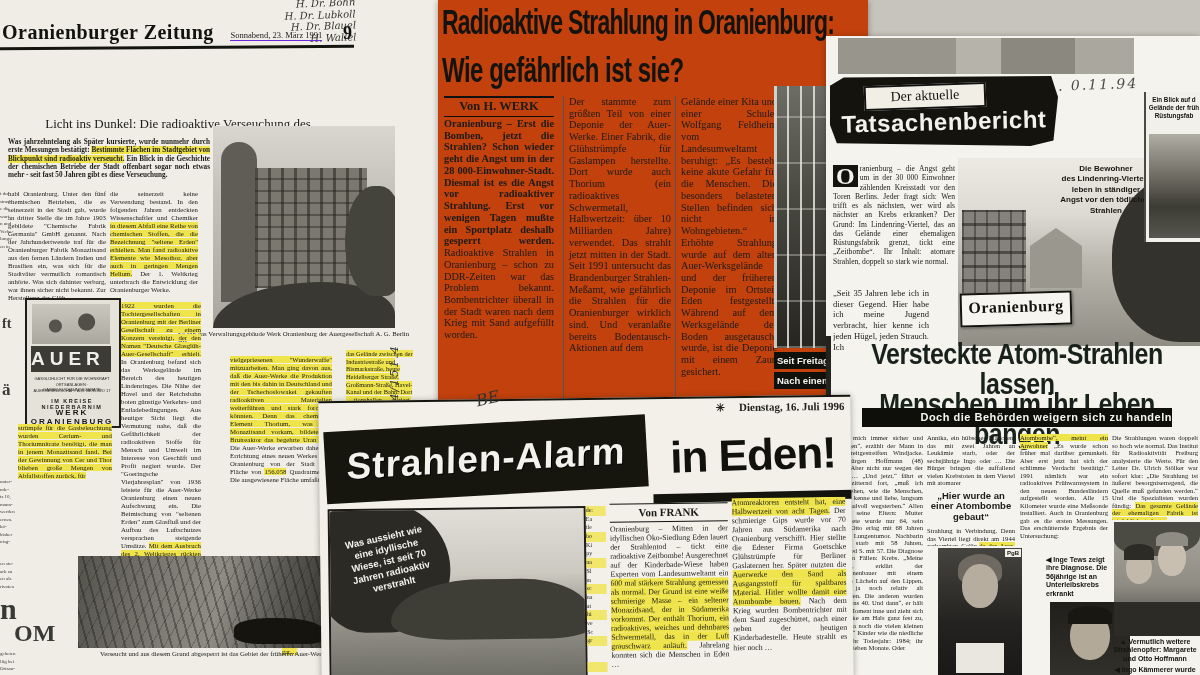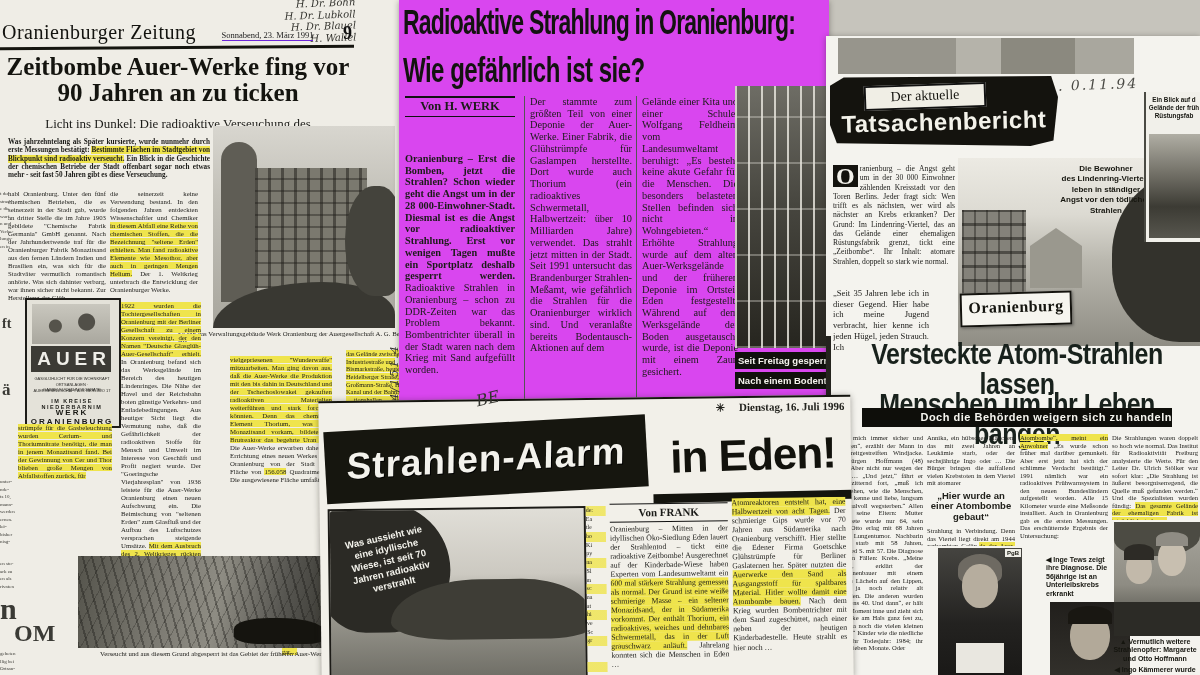--- a/index.html
+++ b/index.html
@@ -21,27 +21,26 @@
 <div id="canvas">
 
   <div class="paper" style="left:0;top:0;width:452px;height:675px;background:#efede6;">
 
     <div class="abs hw pre" style="left:148px;top:0px;width:208px;height:52px;font-size:10px;line-height:1.15;text-align:right;transform:rotate(-2deg);">H. Dr. Bohn
 H. Dr. Lubkoll
 H. Dr. Blauel
 H. Wallel</div>
 
     <div class="abs" style="left:2px;top:24px;width:350px;height:20px;display:flex;align-items:flex-end;justify-content:space-between;">
-      <span style="font-weight:normal;font-size:20px;letter-spacing:.5px;color:#13130f;">Oranienburger Zeitung</span>
+      <span style="font-weight:bold;font-size:20px;letter-spacing:.5px;color:#13130f;">Oranienburger Zeitung</span>
       <span style="font-size:8.5px;border-bottom:1px solid #6d28d9;margin:0 4px 3px 0;color:#222;">Sonnabend, 23. März 1991</span>
       <span style="font-weight:bold;font-size:18px;color:#111;">9</span>
     </div>
     <div class="abs" style="left:0;top:46px;width:354px;height:0;border-top:3px solid #15150f;transform:rotate(-.4deg);"></div>
 
-    <div class="abs t" style="left:6px;top:54px;width:344px;height:54px;font-size:25px;font-weight:bold;text-align:center;line-height:1.02;color:#14140f;">Zeitbombe  Auer-Werke fing vor 90 Jahren an zu ticken</div>
     <div class="abs t" style="left:10px;top:116px;width:336px;height:17px;font-size:13px;text-align:center;">Licht ins Dunkel: Die radioaktive Verseuchung des Betriebsgeländes</div>
 
     <div class="abs t" style="left:8px;top:138px;width:202px;height:48px;font-size:7.2px;line-height:1.16;font-weight:bold;">
       <span>Was jahrzehntelang als Später kursierte, wurde nunmehr durch erste Messungen bestätigt: </span><span class="hl">Bestimmte Flächen im Stadtgebiet von Blickpunkt sind radioaktiv verseucht.</span><span> Ein Blick in die Geschichte der chemischen Betriebe der Stadt offenbart sogar noch etwas mehr - seit fast 50 Jahren gibt es diese Verseuchung.</span>
     </div>
 
     <div class="abs t" style="left:8px;top:190px;width:98px;height:110px;font-size:6.8px;line-height:1.18;">habl Oranienburg. Unter den fünf chemischen Betrieben, die es seinerzeit in der Stadt gab, wurde an dritter Stelle die im Jahre 1903 gebildete "Chemische Fabrik Germania" GmbH genannt. Nach der Jahrhundertwende traf für die Oranienburger Fabrik Monazitsand aus den fernen Ländern Indien und Brasilien ein, was sich für die Stadtväter vermutlich romantisch anhörte. Was sich dahinter verbarg, war ihnen sicher nicht bekannt. Zur Herstellung der Glüh-</div>
     <div class="abs t" style="left:110px;top:190px;width:88px;height:110px;font-size:6.8px;line-height:1.18;">
       <span>die seinerzeit keine Verwendung bestand. In den folgenden Jahren entdeckten Wissenschaftler und Chemiker </span><span class="hl">in diesem Abfall eine Reihe von chemischen Stoffen, die die Bezeichnung "seltene Erden" erhielten. Man fand radioaktive Elemente wie Mesothor, aber auch in geringen Mengen Helium.</span><span> Der 1. Weltkrieg unterbrach die Entwicklung der Oranienburger Werke. </span>
     </div>
@@ -49,21 +48,21 @@
     <div class="photo" style="left:213px;top:126px;width:182px;height:202px;background:linear-gradient(180deg,#d8d6cf 0%,#c3c1b9 35%,#a8a69d 100%);">
       <div class="abs" style="left:8px;top:16px;width:36px;height:160px;background:#5f5d55;border-radius:18px 18px 0 0;"></div>
       <div class="abs" style="left:42px;top:42px;width:112px;height:120px;background:#7b796f;background-image:repeating-linear-gradient(90deg,rgba(30,28,24,.5) 0 3px,transparent 3px 13px),repeating-linear-gradient(0deg,rgba(30,28,24,.4) 0 2px,transparent 2px 12px);"></div>
       <div class="abs" style="left:0;bottom:0;width:100%;height:46px;background:#393832;border-radius:60% 40% 0 0/100% 70% 0 0;"></div>
       <div class="abs" style="right:-8px;top:60px;width:58px;height:110px;background:#44433c;border-radius:50% 40% 30% 50%;"></div>
     </div>
     <div class="abs t" style="left:178px;top:330px;width:242px;height:22px;font-size:6.8px;line-height:1.25;text-align:left;">So sah das Verwaltungsgebäude Werk Oranienburg der Auergesellschaft A. G. Berlin aus.</div>
 
     <div class="abs" style="left:25px;top:298px;width:92px;height:126px;background:#e4e2d9;border:2px solid #1d1c18;">
       <div class="abs" style="left:5px;top:4px;width:78px;height:40px;background:radial-gradient(circle at 30% 55%,#55534b 0 6px,transparent 7px),radial-gradient(circle at 70% 45%,#514f48 0 8px,transparent 9px),linear-gradient(180deg,#c9c7be,#a9a79e);"></div>
-      <div class="abs sans" style="left:4px;top:46px;width:80px;height:26px;background:#3c3b35;color:#efeee8;font-size:19px;font-weight:bold;letter-spacing:5px;text-align:right;line-height:26px;">AUER</div>
+      <div class="abs sans" style="left:4px;top:46px;width:80px;height:26px;background:#3c3b35;color:#efeee8;font-size:19px;font-weight:bold;letter-spacing:5px;text-align:left;line-height:26px;">AUER</div>
       <div class="abs sans" style="left:3px;top:76px;width:84px;font-size:4px;text-align:center;color:#2c2b27;">GASGLÜHLICHT FÜR DIE WOHNKRAFT</div>
       <div class="abs sans" style="left:3px;top:82px;width:84px;font-size:4px;text-align:center;color:#2c2b27;">ORTSANLAGEN · GASBELEUCHTUNGSGERÄTE</div>
       <div class="abs sans" style="left:3px;top:88px;width:84px;font-size:4px;text-align:center;color:#2c2b27;">AUERGESELLSCHAFT A.G. BERLIN/O 17</div>
       <div class="abs sans" style="left:2px;top:98px;width:86px;font-size:5.5px;font-weight:bold;letter-spacing:1.5px;text-align:center;color:#22221d;">IM KREISE NIEDERBARNIM</div>
       <div class="abs sans" style="left:2px;top:108px;width:86px;font-size:8px;font-weight:bold;letter-spacing:2px;text-align:center;color:#191914;">WERK ORANIENBURG</div>
     </div>
 
     <div class="abs t" style="left:121px;top:302px;width:80px;height:288px;font-size:6.8px;line-height:1.18;">
       <span class="hl">1922 wurden die Tochtergesellschaften in Oranienburg mit der Berliner Gesellschaft zu einem Konzern vereinigt, der den Namen "Deutsche Glasglüh-Auer-Gesellschaft" erhielt.</span><span> In Oranienburg befand sich das Werksgelände im Bereich des heutigen Lindenringes. Die Nähe der Havel und der Reichsbahn boten günstige Verkehrs- und Entladebedingungen. Aus heutiger Sicht liegt die Vermutung nahe, daß die Gefährlichkeit der radioaktiven Stoffe für Mensch und Umwelt im Interesse von Geschäft und Profit negiert wurde. Der "Goeringsche Vierjahresplan" von 1936 leistete für die Auer-Werke Oranienburg einen neuen Aufschwung ein. Die Beimischung von "seltenen Erden" zum Glasfluß und der Aufbau des Luftschutzes versprachen steigende Umsätze. </span><span class="hl">Mit dem Ausbruch des 2. Weltkrieges rückten die Auer-Werke Oranienburg in den Blickpunkt der Naziführung. Man hielt die sie für geeignet, am Projekt der</span>
     </div>
@@ -117,27 +116,27 @@
 rivaten</div>
     <div class="abs frag" style="left:0;top:592px;width:22px;height:40px;font-size:30px;font-weight:bold;">n</div>
     <div class="abs frag" style="left:14px;top:620px;width:60px;height:32px;font-size:24px;font-weight:bold;">OM</div>
     <div class="abs frag pre" style="left:0;top:650px;width:56px;height:25px;font-size:5px;line-height:1.5;">gebeten
 llig bei
 Ortsan-</div>
   </div>
 
   <div class="abs hw" style="left:388px;top:288px;width:18px;height:145px;writing-mode:vertical-rl;transform:rotate(180deg);font-size:11px;letter-spacing:2px;z-index:5;">4.514/151.4</div>
 
-  <div class="paper" style="left:399px;top:0;width:430px;height:422px;background:#d946ef;z-index:2;text-decoration:underline;">
+  <div class="paper" style="left:438px;top:0;width:430px;height:422px;background:#c2410c;z-index:2;text-decoration:underline;">
     <div class="abs sans" style="left:4px;top:2px;width:426px;height:46px;font-size:23px;font-weight:800;letter-spacing:-.8px;color:#131310;transform:scale(1.0,1.5);transform-origin:0 0;white-space:nowrap;">Radioaktive Strahlung in Oranienburg:</div>
     <div class="abs sans" style="left:4px;top:50px;width:320px;height:42px;font-size:24px;font-weight:800;letter-spacing:-.5px;color:#131310;transform:scale(1.0,1.45);transform-origin:0 0;white-space:nowrap;">Wie gefährlich ist sie?</div>
 
     <div class="abs t" style="left:6px;top:96px;width:110px;height:18px;font-size:12.5px;font-weight:bold;text-align:center;border-top:2.5px solid #111;border-bottom:1.5px solid #111;line-height:17px;">Von H. WERK</div>
 
-    <div class="abs t" style="left:6px;top:118px;width:110px;height:288px;font-size:10.3px;line-height:1.14;margin-top:35px;">
+    <div class="abs t" style="left:6px;top:118px;width:110px;height:288px;font-size:10.3px;line-height:1.14;">
       <span style="font-weight:bold;">Oranienburg – Erst die Bomben, jetzt die Strahlen? Schon wieder geht die Angst um in der 28 000-Einwohner-Stadt. Diesmal ist es die Angst vor radioaktiver Strahlung. Erst vor wenigen Tagen mußte ein Sportplatz deshalb gesperrt werden.</span>
       <span>Radioaktive Strahlen in Oranienburg – schon zu DDR-Zeiten war das Problem bekannt. Bombentrichter überall in der Stadt waren nach dem Krieg mit Sand aufgefüllt worden.</span>
     </div>
     <div class="abs t" style="left:125px;top:96px;width:102px;height:312px;font-size:10.3px;line-height:1.14;border-left:1px solid #555;padding-left:5px;">Der stammte zum größten Teil von einer Deponie der Auer-Werke. Einer Fabrik, die Glühstrümpfe für Gaslampen herstellte. Dort wurde auch Thorium (ein radioaktives Schwermetall, Halbwertzeit: über 10 Milliarden Jahre) verwendet. Das strahlt jetzt mitten in der Stadt. Seit 1991 untersucht das Brandenburger Strahlen-Meßamt, wie gefährlich die Strahlen für die Oranienburger wirklich sind. Und veranlaßte bereits Bodentausch-Aktionen auf dem</div>
     <div class="abs t" style="left:237px;top:96px;width:96px;height:312px;font-size:10.3px;line-height:1.14;border-left:1px solid #555;padding-left:5px;">Gelände einer Kita und einer Schule. Wolfgang Feldheim vom Landesumweltamt beruhigt: „Es besteht keine akute Gefahr für die Menschen. Die besonders belasteten Stellen befinden sich nicht in Wohngebieten.“ Erhöhte Strahlung wurde auf dem alten Auer-Werksgelände und der früheren Deponie im Ortsteil Eden festgestellt. Während auf dem Werksgelände der Boden ausgetauscht wurde, ist die Deponie mit einem Zaun gesichert.</div>
 
     <div class="photo" style="left:336px;top:86px;width:92px;height:262px;background:linear-gradient(180deg,#6e6d65 0%,#47463f 45%,#26251f 100%);">
       <div class="abs" style="left:0;top:0;width:100%;height:100%;background:repeating-linear-gradient(90deg,rgba(228,226,218,.85) 0 2.5px,rgba(228,226,218,0) 2.5px 13px),repeating-linear-gradient(0deg,rgba(228,226,218,.35) 0 2px,transparent 2px 46px);"></div>
     </div>
     <div class="abs sans" style="left:336px;top:352px;width:92px;height:17px;background:#10100c;color:#f4f3ed;font-size:9.5px;font-weight:bold;line-height:17px;padding-left:3px;overflow:hidden;white-space:nowrap;">Seit Freitag gesperrt</div>

